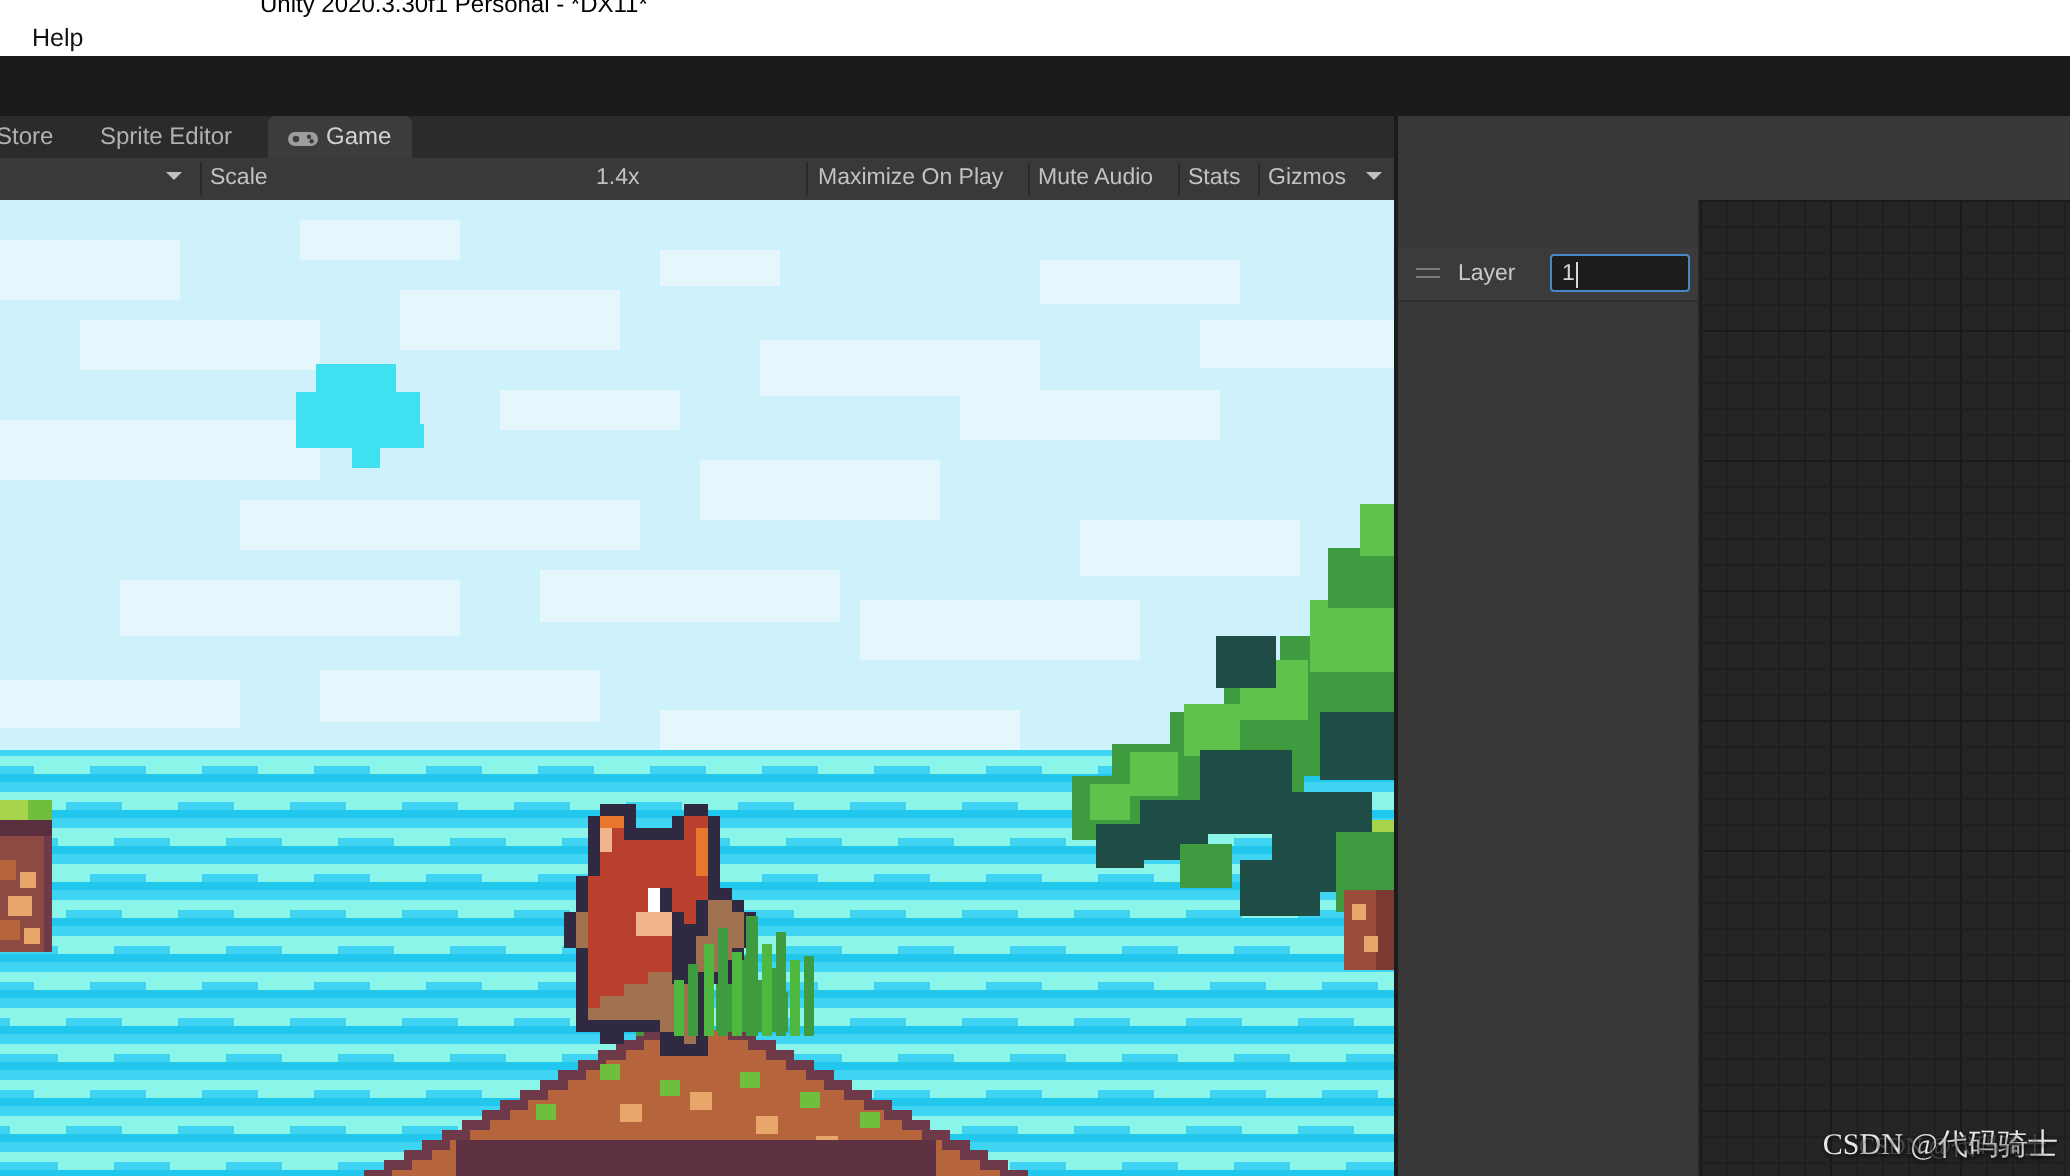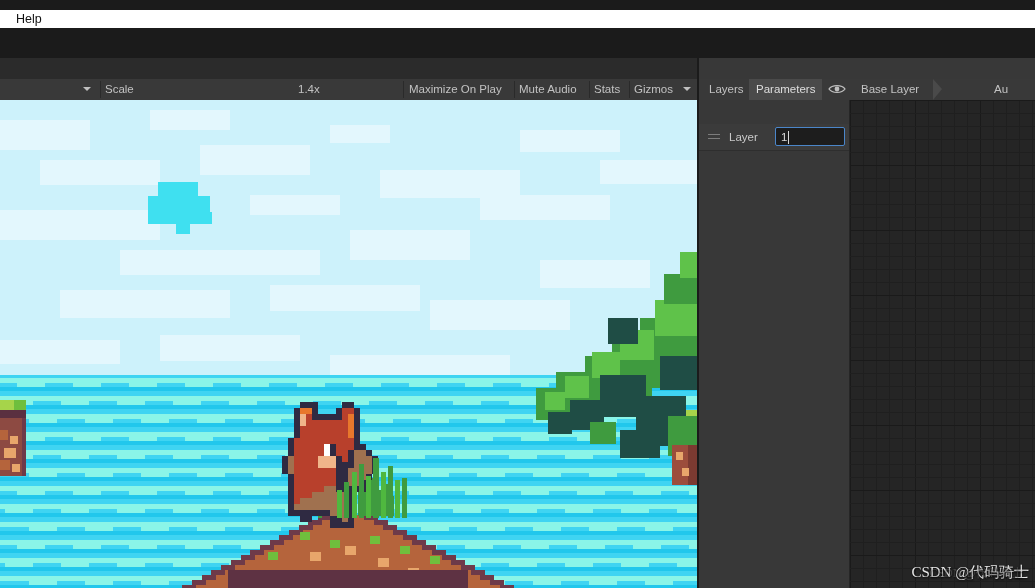--- a/index.html
+++ b/index.html
@@ -93,20 +93,23 @@
 
   .watermark{position:absolute;right:6px;bottom:6px;color:#e8e8e8;font-size:15px;
              text-shadow:0 1px 2px rgba(0,0,0,.8);white-space:nowrap;font-family:Liberation Serif, serif;}
   .watermark .faint{position:absolute;left:18px;top:2px;color:rgba(200,200,200,.25);font-size:12px;white-space:nowrap;}
 </style>
 </head>
 <body>
 
 <div id="app">
 
+  <div class="titlebar">
+    <span class="ttxt">Unity 2020.3.30f1 Personal - *DX11*</span>
+  </div>
 
   <div class="menubar">
     <span class="mi" style="left:12px;">Help</span>
   </div>
 
   <div class="maintoolbar">
     <div class="pivotbtn">cal</div>
     <div class="gridbtn">
       <svg width="16" height="14" viewBox="0 0 16 14">
         <g stroke="#9a9a9a" stroke-width="1">
@@ -137,20 +140,34 @@
         <svg width="11" height="11" viewBox="0 0 11 11">
             <polygon points="0,0 8,5.5 0,11" fill="#c9c9c9"></polygon>
             <rect x="8.5" y="0" width="2.5" height="11" fill="#c9c9c9"></rect>
           </svg>
       </div>
     </div>
   </div>
 
   <div class="gamepanel">
 
+    <div class="tabstrip">
+      <div class="tab" style="left:-12px;">Store</div>
+      <div class="tab" style="left:40px;">Sprite Editor</div>
+      <div class="tab active" style="left:134px;">
+        <span class="gp">
+          <svg width="15" height="9" viewBox="0 0 15 9">
+            <rect x="0" y="1" width="15" height="7" rx="3.5" fill="#9d9d9d"></rect>
+            <circle cx="4" cy="4.5" r="1.6" fill="#3c3c3c"></circle>
+            <circle cx="10.5" cy="3.4" r="1.1" fill="#3c3c3c"></circle>
+            <circle cx="11.8" cy="5.6" r="1.1" fill="#3c3c3c"></circle>
+          </svg>
+        </span><span>Game</span>
+      </div>
+    </div>
 
     <div class="gametoolbar">
 
       <div class="gt-item" style="left:83px;"><span class="caret"></span></div>
       <div class="gt-sep" style="left:100px;"></div>
       <div class="gt-item" style="left:105px;">Scale</div>
       <div class="gt-item" style="left:298px;">1.4x</div>
       <div class="gt-sep" style="left:403px;"></div>
       <div class="gt-item" style="left:409px;">Maximize On Play</div>
       <div class="gt-sep" style="left:514px;"></div>
@@ -757,33 +774,20 @@
             <div style="position:absolute;left:337px;top:390px;width:5px;height:28px;background:#4fb83f;"></div>
             <div style="position:absolute;left:402px;top:378px;width:5px;height:40px;background:#3f9b3f;"></div>
           </div>
         </div>
     </div>
 
   </div>
 
   <div class="animpanel">
 
-    <div class="anim-toolbar">
-      <div class="at" style="left:3px;">Layers</div>
-      <div class="at sel" style="left:50px;">Parameters</div>
-      <div class="eye">
-        <svg width="18" height="12" viewBox="0 0 18 12">
-          <path d="M1 6 C4 1.5, 14 1.5, 17 6 C14 10.5, 4 10.5, 1 6 Z" stroke="#c0c0c0" stroke-width="1.3" fill="none"></path>
-          <circle cx="9" cy="6" r="2.4" fill="#c0c0c0"></circle>
-        </svg>
-      </div>
-      <div class="bclayer" style="left:162px;">Base Layer</div>
-      <div class="bcarrow" style="left:234px;"></div>
-      <div class="at" style="left:288px;">Au</div>
-    </div>
 
     <div class="leftcol">
 
       <div class="paramrow">
         <div class="dragdots">
             <i></i>
             <i></i>
           </div>
         <div class="paramname">Layer</div>
         <div class="paramfield">

